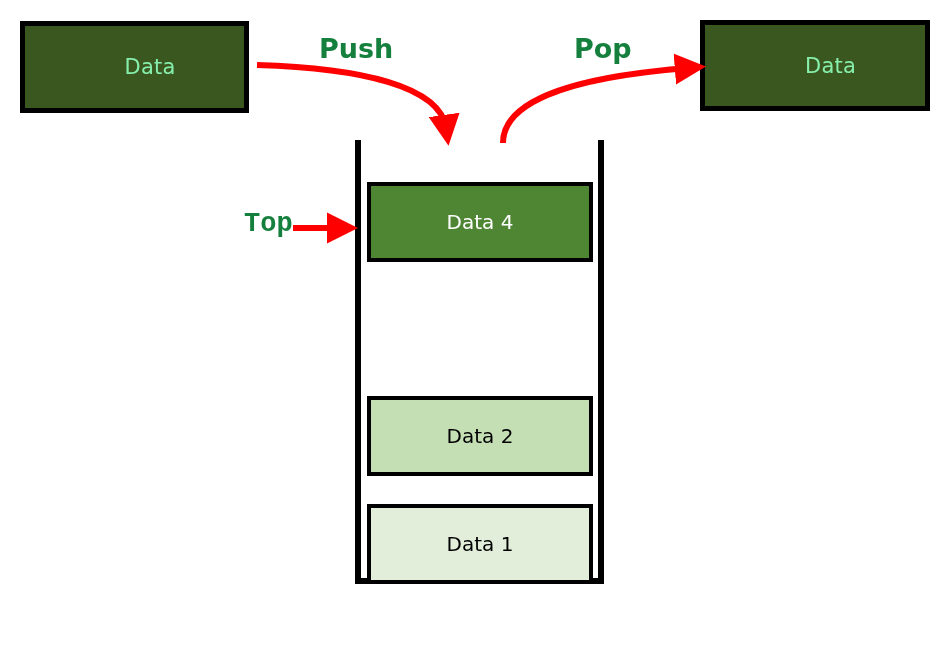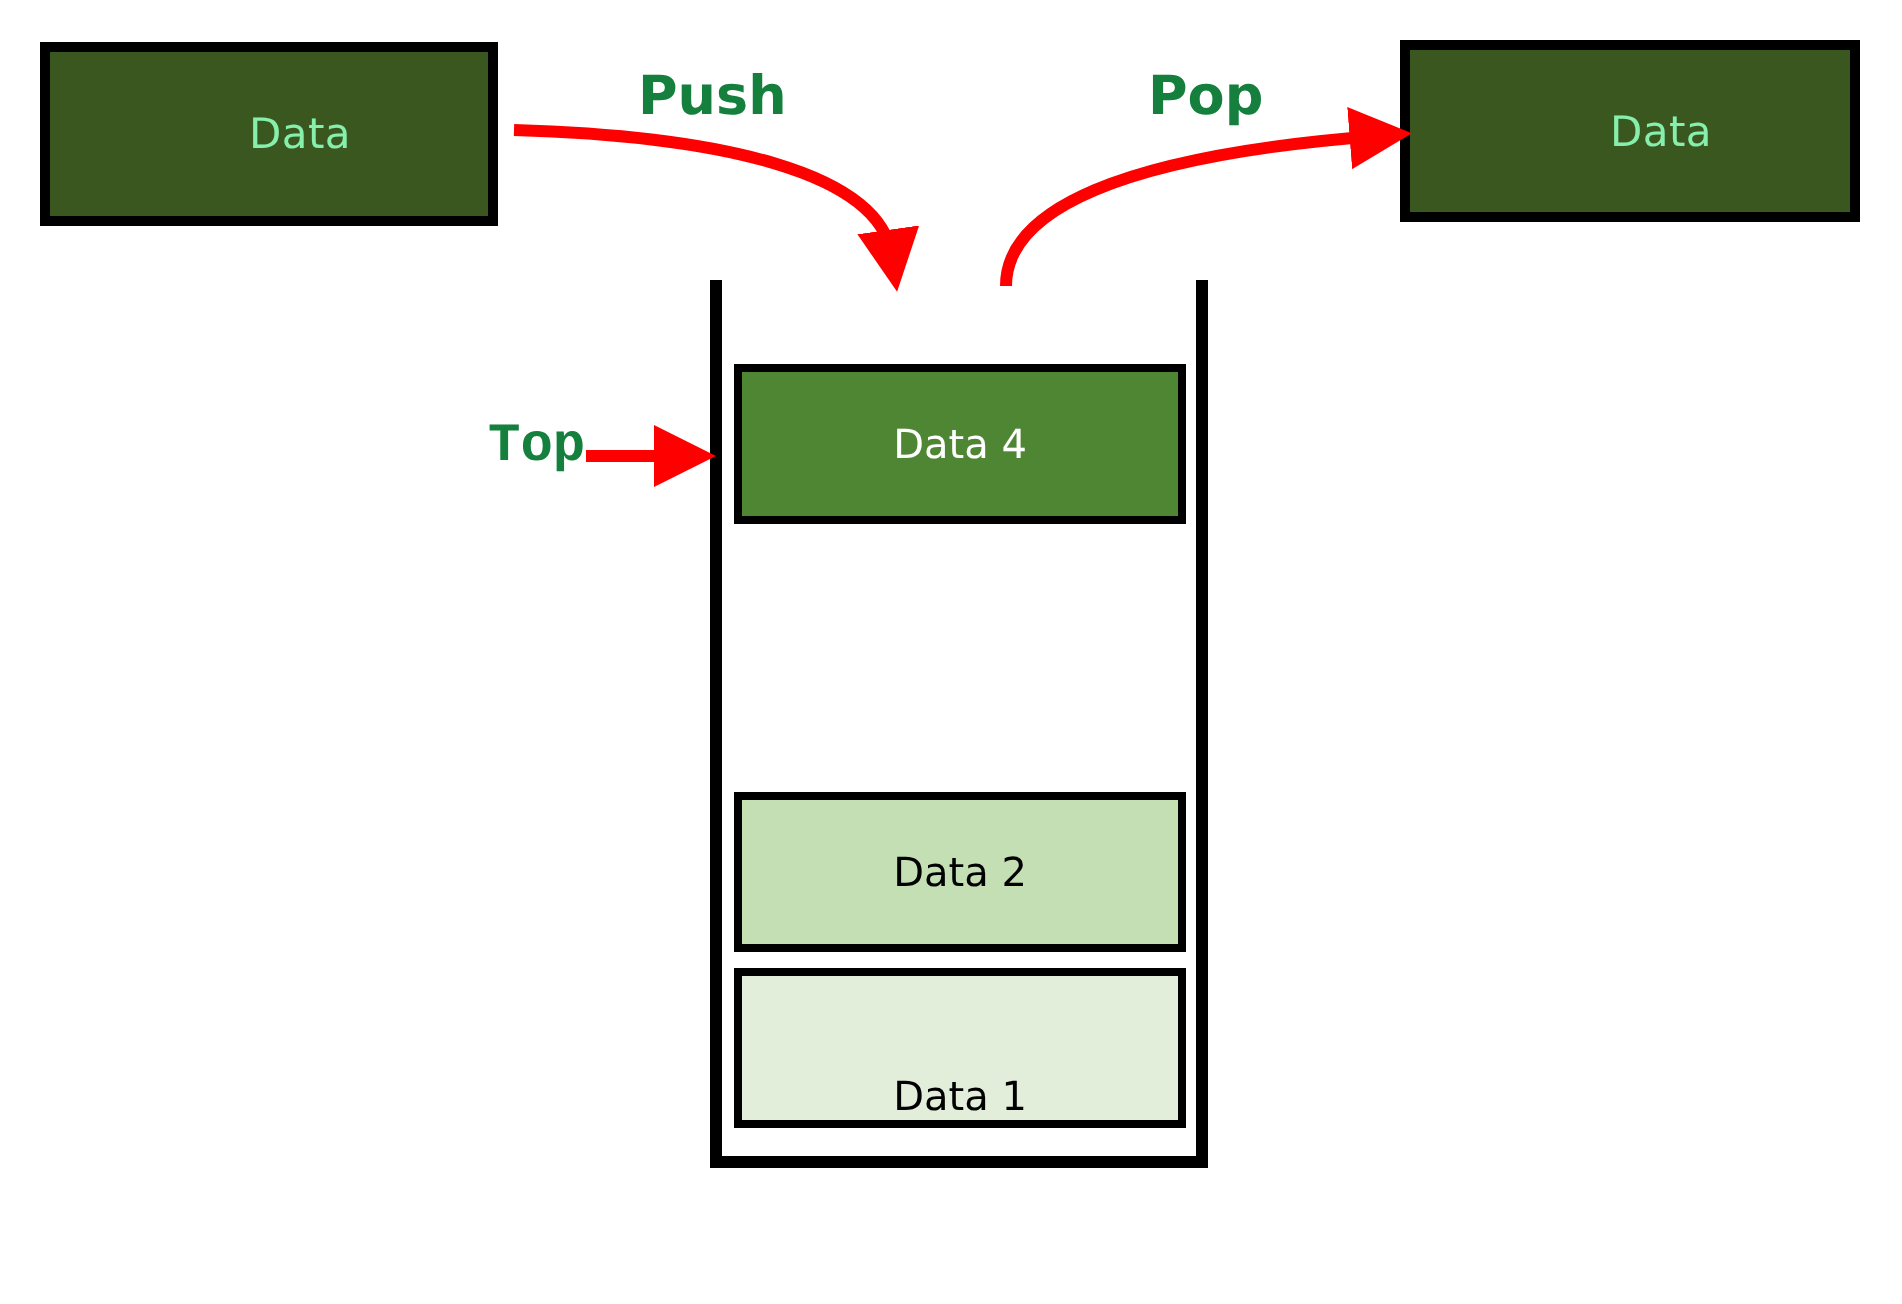--- a/index.html
+++ b/index.html
@@ -80,21 +80,21 @@
     border: 4px solid #000000;
     display: flex;
     align-items: center;
     justify-content: center;
     font-size: 20px;
     font-family: "DejaVu Sans", sans-serif;
   }
   #stack-cell-0 { top: 182px; }
   #stack-cell-1 { top: 284px; }
   #stack-cell-2 { top: 384px; margin-top: 12px; }
-  #stack-cell-3 { top: 484px; align-items: flex-end; }
+  #stack-cell-3 { top: 504px; }
 
   
   .label {
     position: absolute;
     color: #15803d;
     font-family: "DejaVu Sans", sans-serif;
     font-weight: bold;
     white-space: nowrap;
   }
   #label-push {

